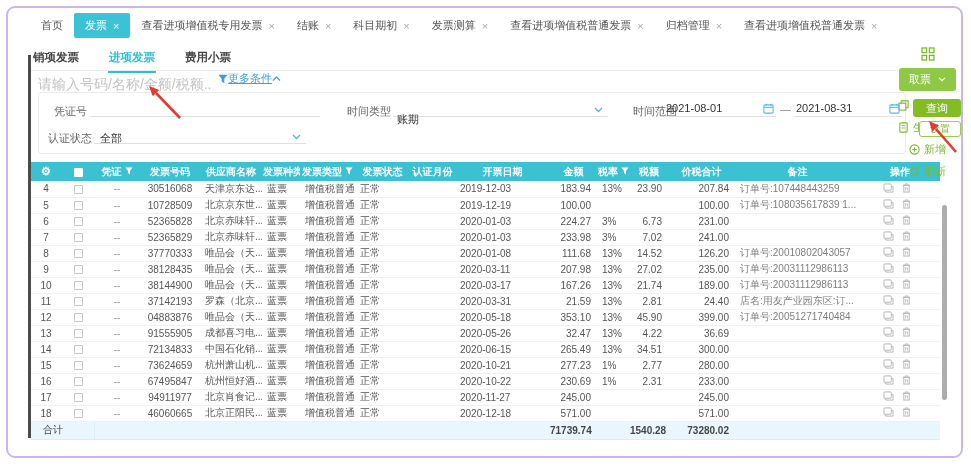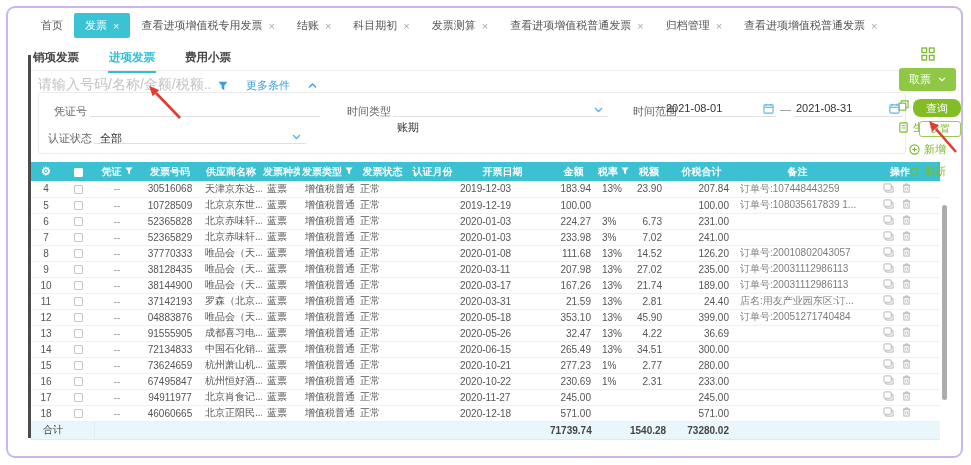--- a/index.html
+++ b/index.html
@@ -28,31 +28,31 @@
 
   
   .toolbar { position: absolute; top: 47px; right: 14px; height: 24px; display: flex; align-items: center; gap: 7px; font-size: 11px; color: #7cb92e; z-index: 2; flex-direction: column; }
   .tool-link { display: flex; align-items: center; gap: 4px; cursor: pointer; white-space: nowrap; }
   .btn-fetch { background: #8fc845; color: #fff; border-radius: 3px; padding: 4px 10px; display: flex; align-items: center; gap: 7px; cursor: pointer; }
 
   
   .search-wrap { position: absolute; left: 38px; top: 76px; width: 152px; display: flex; align-items: center; gap: 4px; border-bottom: 1px solid #e3e3e3; padding-bottom: 3px; }
   .search-wrap input { border: none; outline: none; flex: 1; font-size: 14px; color: #666; font-family: inherit; background: transparent; }
   .search-wrap input::placeholder { color: #c3c3c3; }
-  .more-link { position: absolute; left: 218px; top: 78px; display: flex; align-items: center; gap: 18px; color: #3a9fe0; font-size: 11px; cursor: pointer; }
+  .more-link { position: absolute; left: 218px; top: 71px; display: flex; align-items: center; gap: 0; color: #3a9fe0; font-size: 11px; cursor: pointer; text-decoration: underline; }
 
   
   .panel { position: absolute; left: 38px; top: 92px; width: 868px; height: 62px; border: 1px solid #ebebeb; border-radius: 3px; background: #fff; }
   .f-label { position: absolute; font-size: 11px; color: #666; white-space: nowrap; z-index: 2; }
   .f-value { position: absolute; font-size: 11px; color: #333; white-space: nowrap; z-index: 2; }
   .u-line { position: absolute; height: 17px; border-bottom: 1px solid #e0e0e0; z-index: 1; }
   .chev { position: absolute; z-index: 2; }
   .date-field { position: absolute; top: 100px; height: 17px; border-bottom: 1px solid #e0e0e0; display: flex; align-items: center; justify-content: space-between; font-size: 11px; color: #333; padding: 0 2px; z-index: 2; }
   .dash { position: absolute; left: 780px; top: 103px; font-size: 11px; color: #888; z-index: 2; }
-  .btn-query { position: absolute; left: 913px; top: 99px; width: 48px; height: 18px; background: #82bd23; color: #fff; font-size: 11px; border-radius: 8px; display: flex; align-items: center; justify-content: center; cursor: pointer; z-index: 2; }
+  .btn-query { position: absolute; left: 913px; top: 99px; width: 48px; height: 18px; background: #82bd23; color: #fff; font-size: 11px; border-radius: 3px; display: flex; align-items: center; justify-content: center; cursor: pointer; z-index: 2; }
   .btn-settings { position: absolute; left: 919px; top: 121px; width: 42px; height: 16px; background: #fff; border: 1px solid #9ccb53; color: #7cb92e; font-size: 10px; border-radius: 3px; display: flex; align-items: center; justify-content: center; cursor: pointer; z-index: 2; }
 
   
   table { position: absolute; left: 30px; top: 162px; width: 910px; border-collapse: collapse; table-layout: fixed; font-size: 10px; }
   thead th { background: #3cc1d3; color: #fff; font-weight: bold; height: 19px; padding: 0 1px; text-align: center; white-space: nowrap; overflow: hidden; font-size: 10px; }
   thead th .hl { vertical-align: middle; }
   .funnel { margin-left: 3px; vertical-align: -1px; }
   tbody td { height: 16px; border-bottom: 1px solid #f0f0f0; color: #555; padding: 0 5px; white-space: nowrap; overflow: hidden; text-align: left; }
   td.c { text-align: center; padding: 0 2px; }
   td.r { text-align: right; padding-right: 6px; margin-left: 42px; }
@@ -184,21 +184,21 @@
   <span>更多条件</span>
   <svg class="chevup" width="9" height="6" viewBox="0 0 9 6">
       <polyline points="1,4.5 4.5,1 8,4.5" stroke="#3a9fe0" stroke-width="1.3" fill="none"></polyline>
     </svg>
 </div>
 
 <div class="panel"></div>
 <span class="f-label" style="left:54px;top:104px">凭证号</span>
 <div class="u-line" style="left:90px;top:100px;width:230px"></div>
 <span class="f-label" style="left:347px;top:104px">时间类型</span>
-<span class="f-value" style="left:397px;top:120px">账期</span>
+<span class="f-value" style="left:397px;top:112px">账期</span>
 <div class="u-line" style="left:393px;top:100px;width:215px"></div>
 <svg class="chev" style="left:594px;top:107px" width="9" height="6" viewBox="0 0 9 6">
     <polyline points="1,1 4.5,4.5 8,1" stroke="#55aef2" stroke-width="1.3" fill="none"></polyline>
   </svg>
 <span class="f-label" style="left:633px;top:104px">时间范围</span>
 <div class="date-field" style="left:664px;width:112px">
   <span>2021-08-01</span>
   <svg width="11" height="11" viewBox="0 0 12 12">
       <rect x="1" y="2" width="10" height="9" rx="1" fill="none" stroke="#5db6ea" stroke-width="1.2"></rect>
       <line x1="1" y1="4.7" x2="11" y2="4.7" stroke="#5db6ea" stroke-width="1.2"></line>

